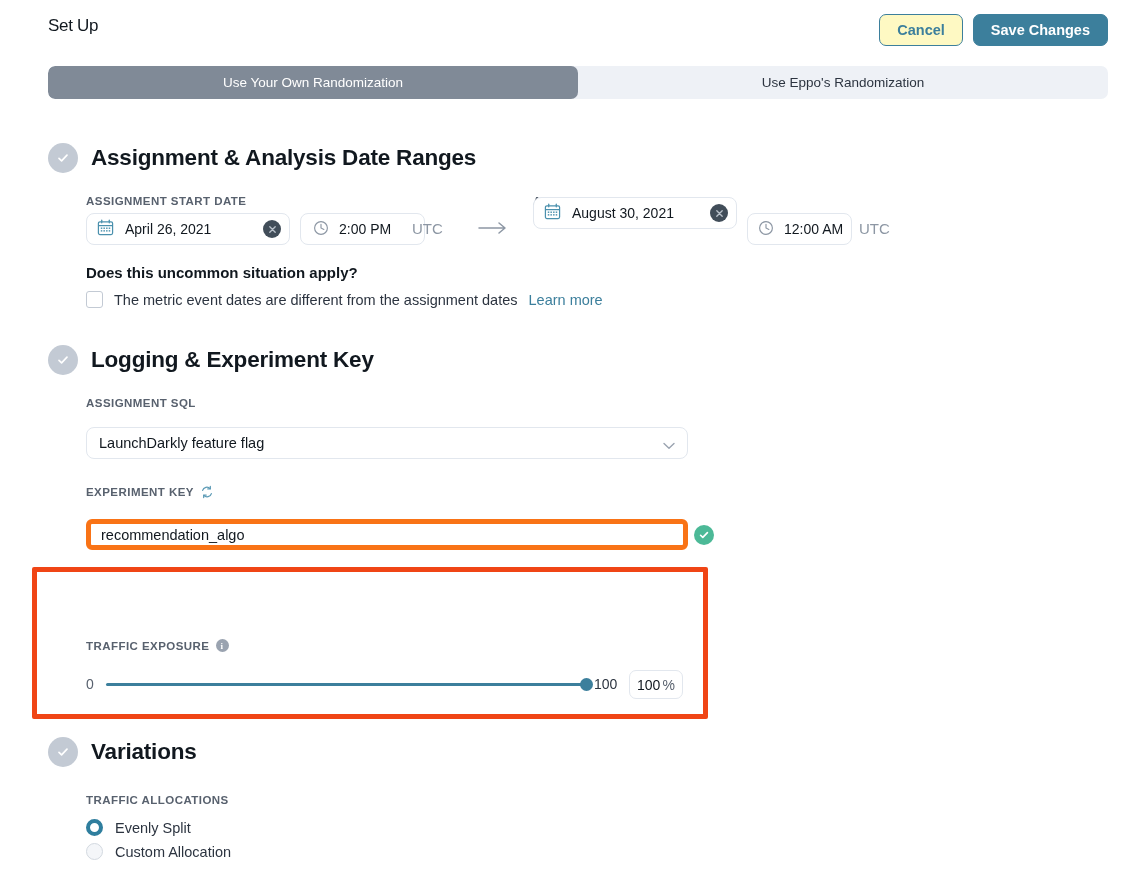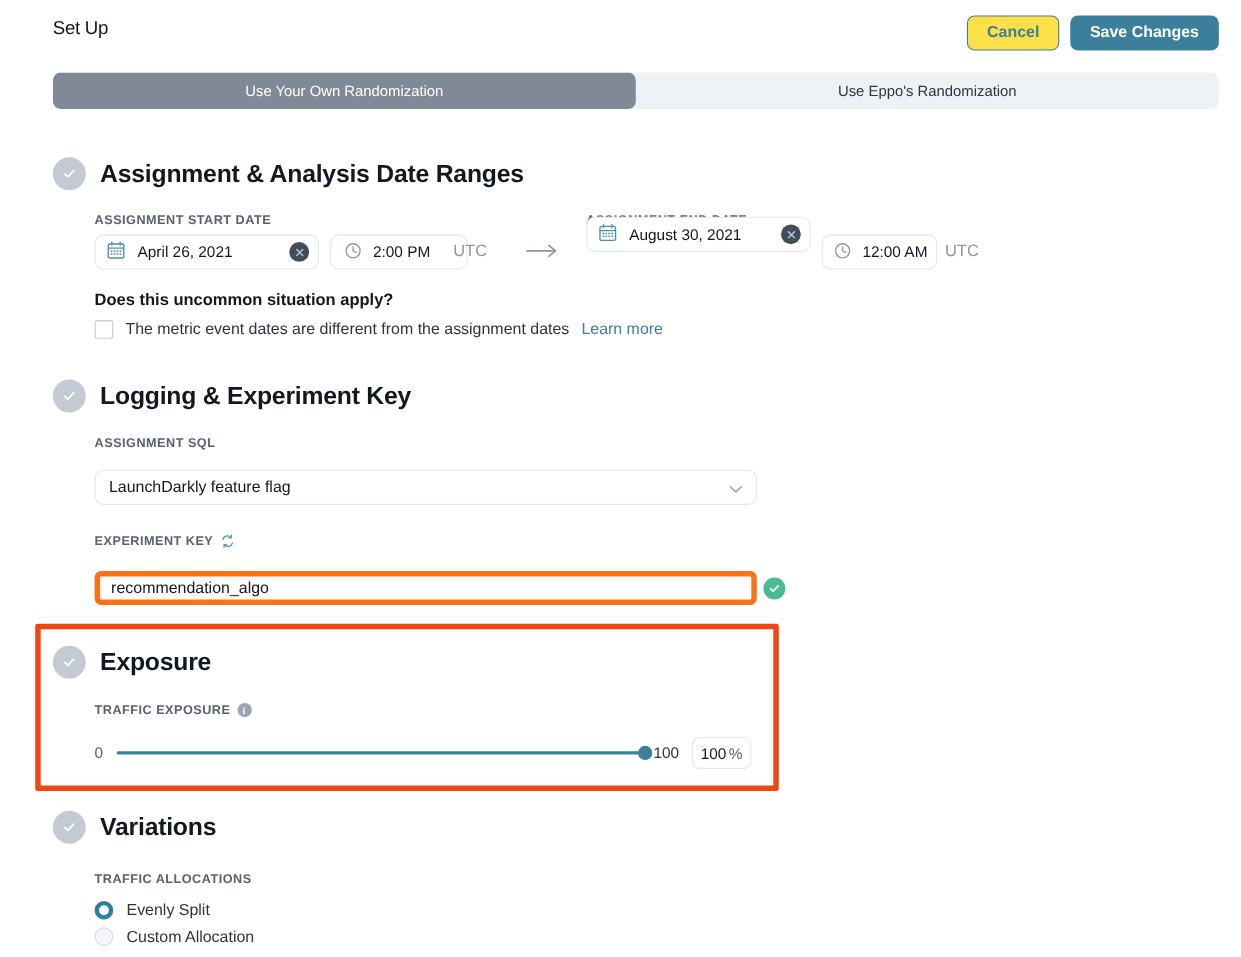--- a/index.html
+++ b/index.html
@@ -43,21 +43,21 @@
     font-size: 14.5px;
     font-weight: bold;
     border-radius: 7px;
     padding: 0 17px;
     height: 32px;
     line-height: 30px;
     cursor: pointer;
     white-space: nowrap;
   }
   .btn-cancel {
-    background: #fde047;
+    background: #fef9c3;
     color: #3c7f9c;
     border: 1.5px solid #3c7f9c;
   }
   .btn-primary {
     background: #3c7f9c;
     color: #ffffff;
     border: 1.5px solid #3c7f9c;
   }
 
   
@@ -490,28 +490,20 @@
 
   <div class="keyinput">
     <span>recommendation_algo</span>
   </div>
   <div class="green-check">
     <svg width="12" height="12" viewBox="0 0 14 14">
         <path d="M3 7.3 L5.6 9.8 L11 4.2" stroke="#ffffff" stroke-width="1.9" fill="none" stroke-linecap="round" stroke-linejoin="round"></path>
       </svg>
   </div>
 
-  <div class="section-head" style="left:48px; top:587px;">
-    <div class="check-circle">
-      <svg width="14" height="14" viewBox="0 0 14 14">
-          <path d="M3 7.3 L5.6 9.8 L11 4.2" stroke="#ffffff" stroke-width="1.7" fill="none" stroke-linecap="round" stroke-linejoin="round"></path>
-        </svg>
-    </div>
-    <div class="section-title">Exposure</div>
-  </div>
 
   <div class="field-label" style="left:86px; top:639px;">
     <span>TRAFFIC EXPOSURE</span>
     <span class="info-i">i</span>
   </div>
 
   <div class="slider-wrap">
     <span class="slider-min">0</span>
     <span class="slider-track">
       <span class="slider-rail"></span>

